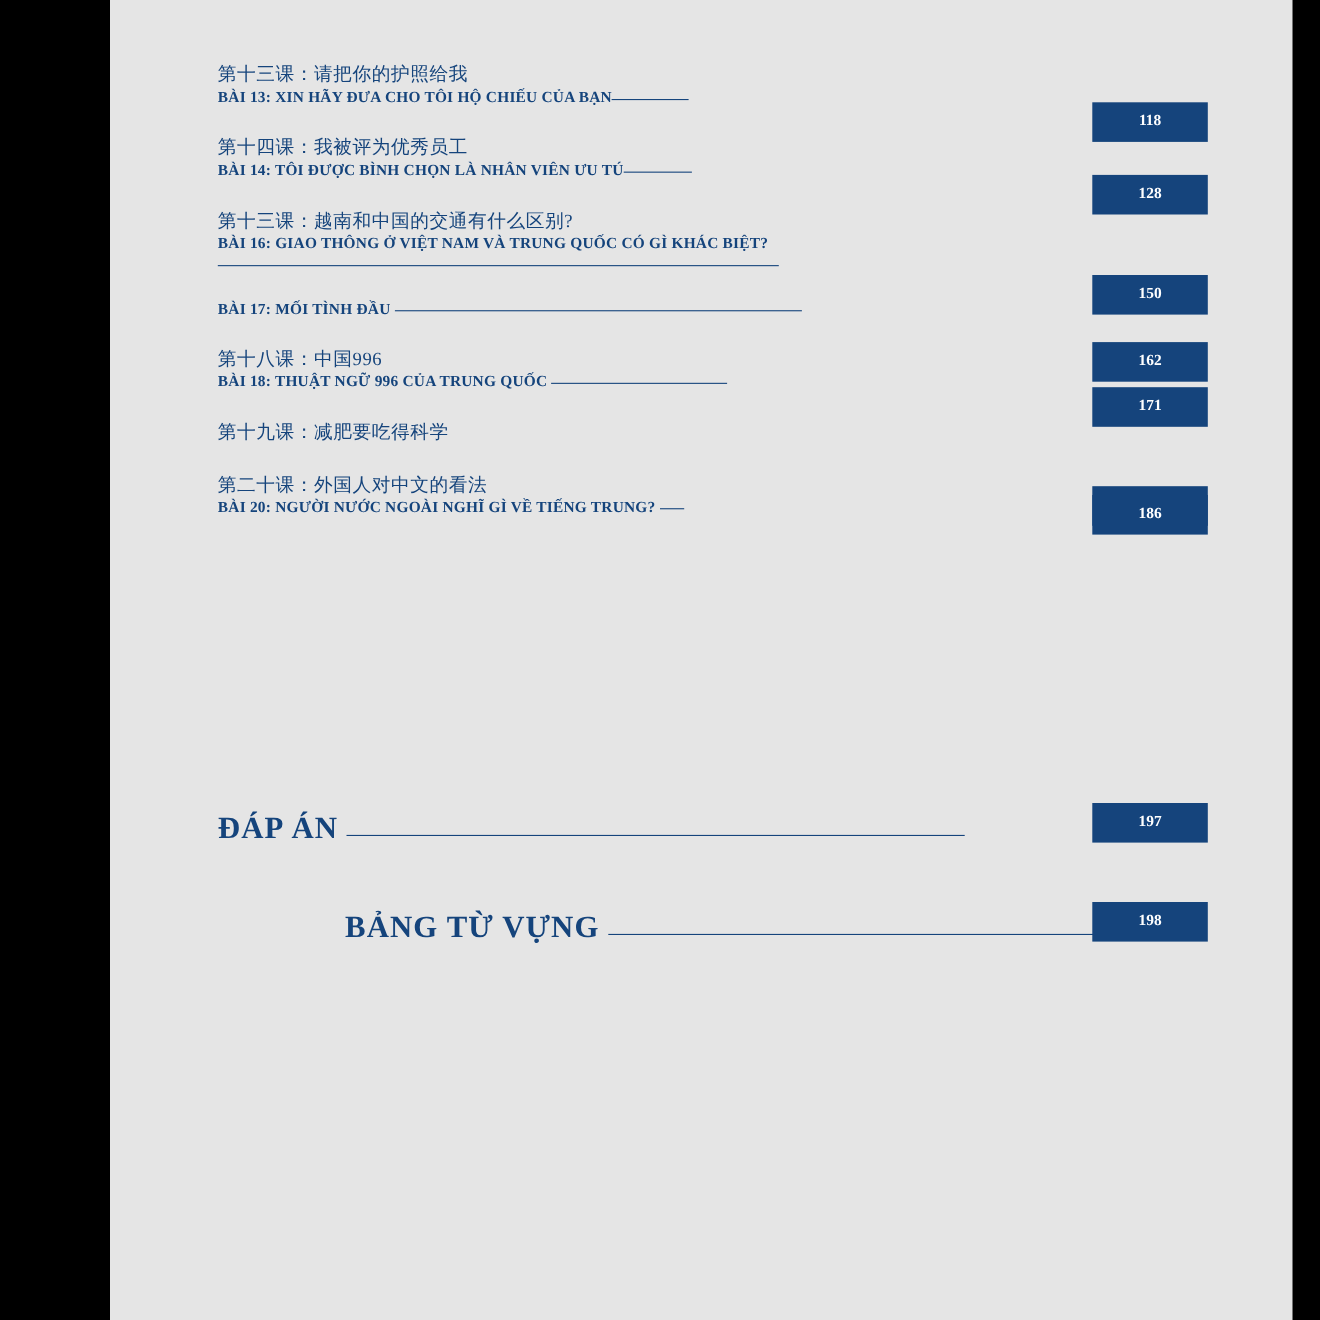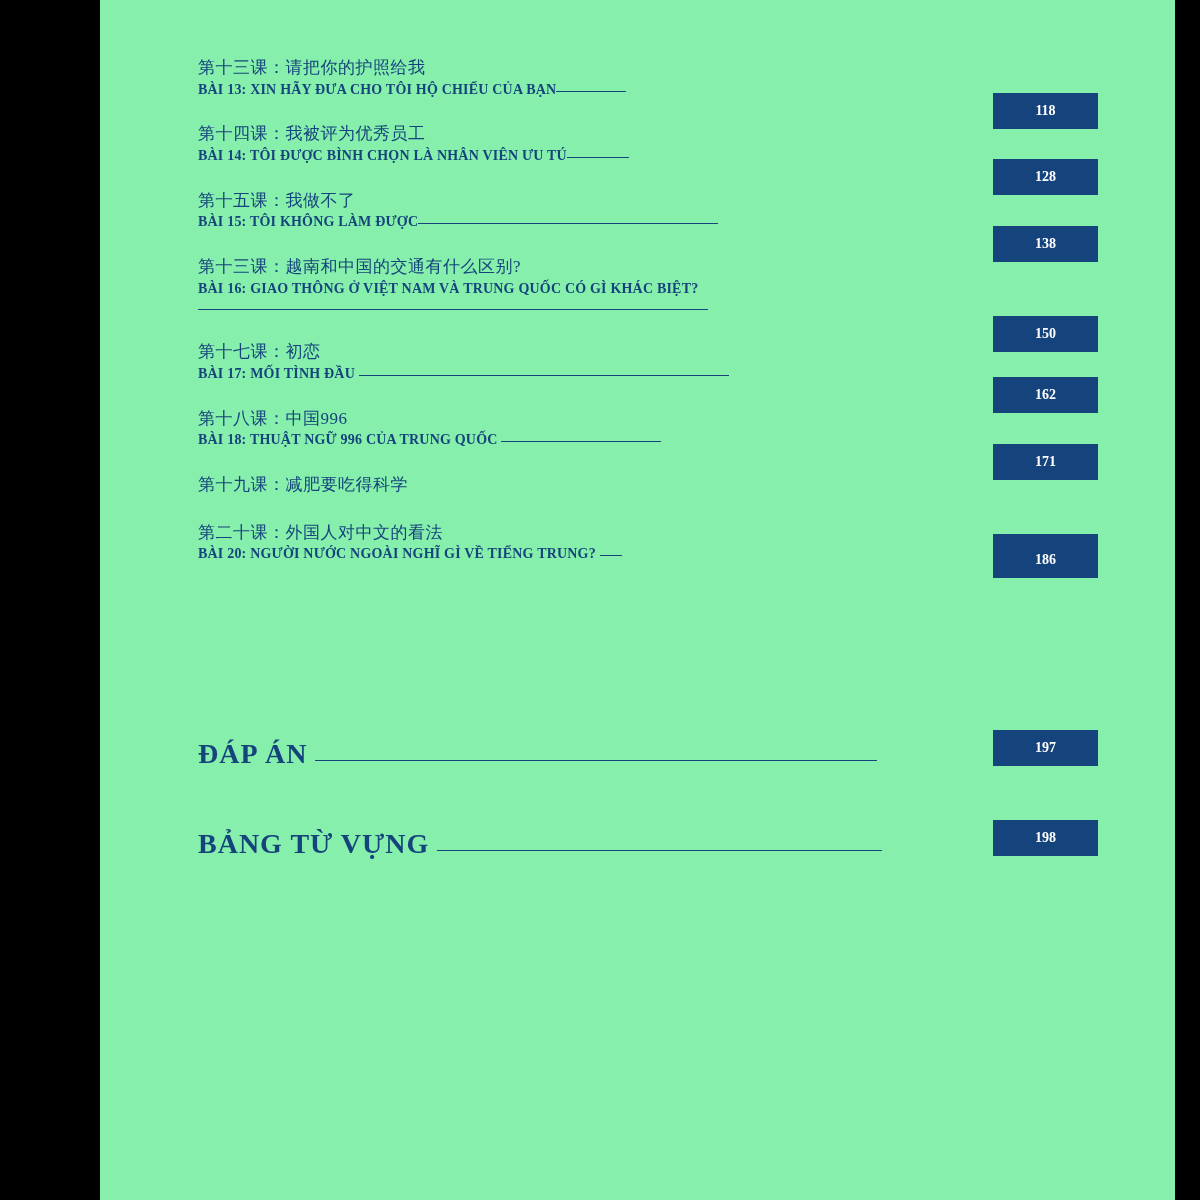--- a/index.html
+++ b/index.html
@@ -11,21 +11,21 @@
     width: 1200px;
     height: 1200px;
     font-family: "Liberation Serif", serif;
   }
   .page {
     position: absolute;
     left: 100px;
     top: 0;
     width: 1075px;
     height: 1200px;
-    background: #86efac;
+    background: #e5e5e5;
     overflow: hidden;
   }
   .toc {
     position: absolute;
     left: 98px;
     top: 55px;
     width: 800px;
   }
   .entry {
     position: relative;
@@ -91,38 +91,30 @@
     </div>
 
     <div class="entry">
       <div class="cn-line">第十四课：我被评为优秀员工</div>
       <div class="vi-line">
         <span>BÀI 14: TÔI ĐƯỢC BÌNH CHỌN LÀ NHÂN VIÊN ƯU TÚ</span><span class="dots" style="width:62px"></span>
       </div>
       <div class="pagebox" style="top:38px">128</div>
     </div>
 
-    <div class="entry">
-      <div class="cn-line">第十五课：我做不了</div>
-      <div class="vi-line">
-        <span>BÀI 15: TÔI KHÔNG LÀM ĐƯỢC</span><span class="dots" style="width:300px"></span>
-      </div>
-      <div class="pagebox" style="top:38px">138</div>
-    </div>
 
     <div class="entry">
       <div class="cn-line">第十三课：越南和中国的交通有什么区别?</div>
       <div class="vi-line">
         <span>BÀI 16: GIAO THÔNG Ở VIỆT NAM VÀ TRUNG QUỐC CÓ GÌ KHÁC BIỆT?</span><span class="dots" style="width:510px"></span>
       </div>
       <div class="pagebox" style="top:62px">150</div>
     </div>
 
     <div class="entry">
-      <div class="cn-line">第十七课：初恋</div>
       <div class="vi-line">
         <span>BÀI 17: MỐI TÌNH ĐẦU</span> <span class="dots" style="width:370px"></span>
       </div>
       <div class="pagebox" style="top:38px">162</div>
     </div>
 
     <div class="entry">
       <div class="cn-line">第十八课：中国996</div>
       <div class="vi-line">
         <span>BÀI 18: THUẬT NGỮ 996 CỦA TRUNG QUỐC</span> <span class="dots" style="width:160px"></span>
@@ -146,19 +138,19 @@
   </div>
 
   <div class="section" style="position:absolute;left:98px;top:735px;width:800px;">
     <div class="vi-line" style="width:800px;">
       <span>ĐÁP ÁN</span> <span class="dots" style="width:562px"></span>
     </div>
     <div class="pagebox" style="top:-5px">197</div>
   </div>
 
   <div class="section" style="position:absolute;left:98px;top:825px;width:800px;">
-    <div class="vi-line" style="width:800px;">
+    <div class="vi-line" style="width:800px;text-align:right;">
       <span>BẢNG TỪ VỰNG</span> <span class="dots" style="width:445px"></span>
     </div>
     <div class="pagebox" style="top:-5px">198</div>
   </div>
 
 </div>
 
 </body></html>

